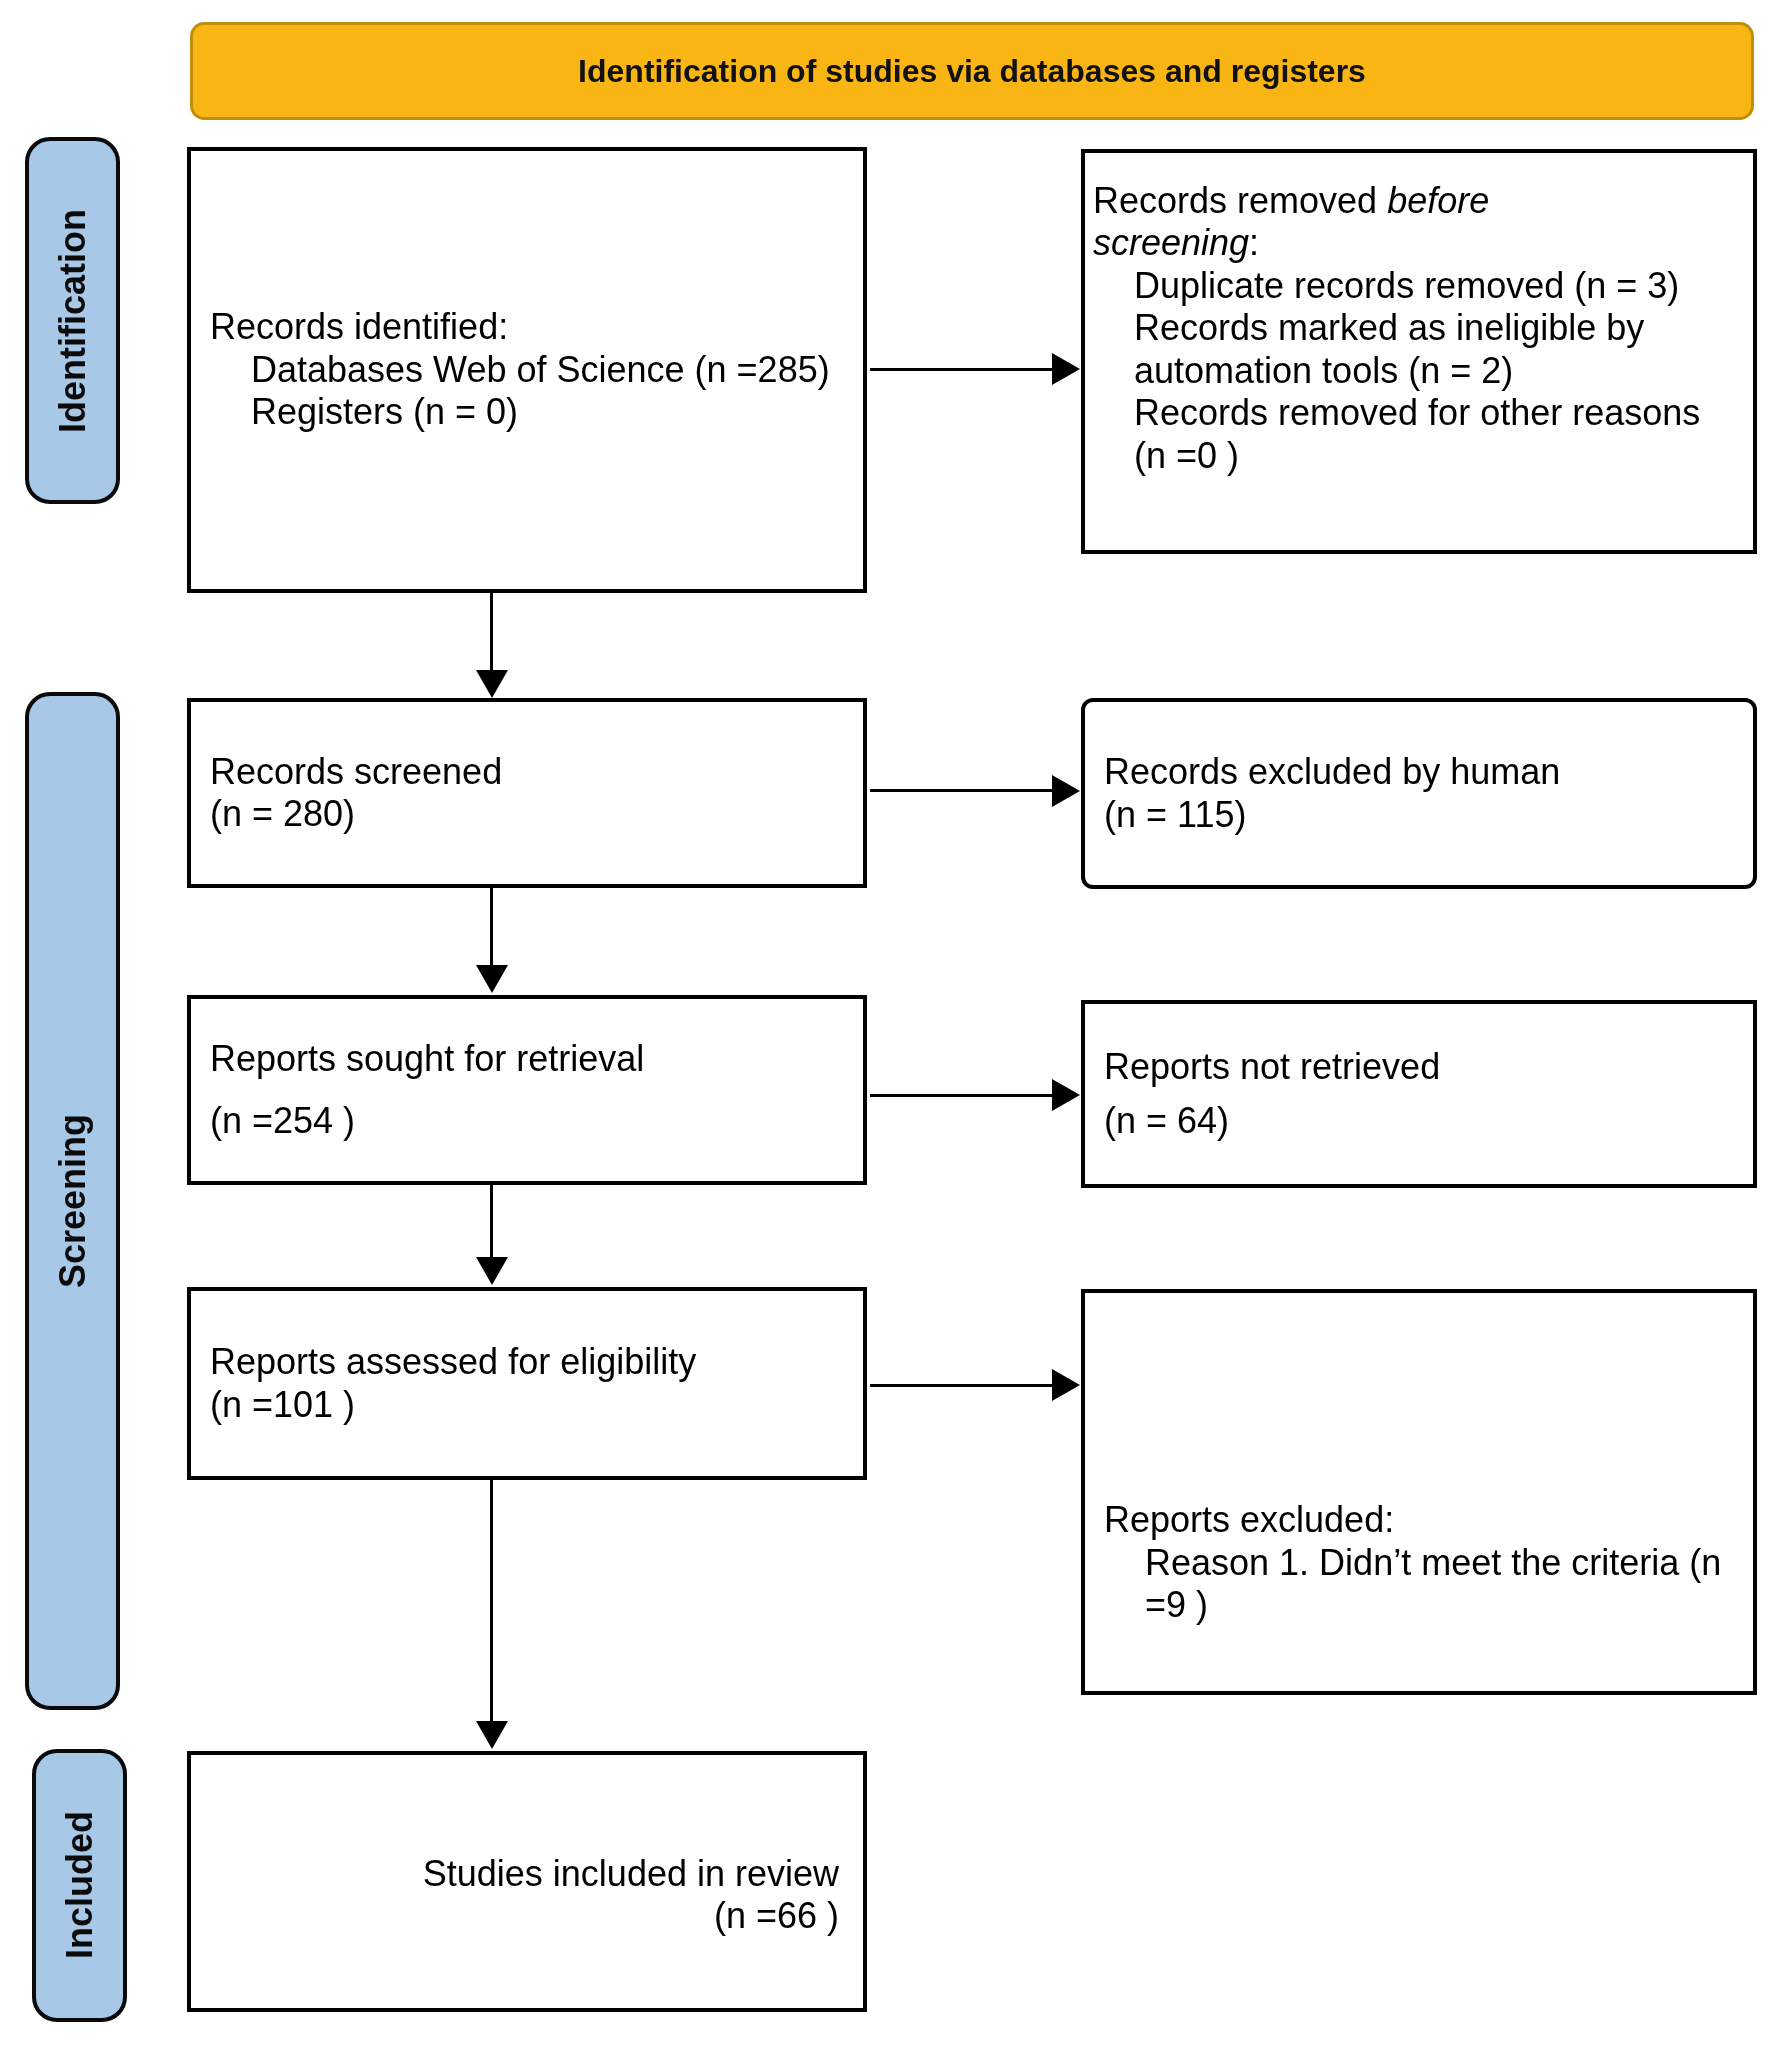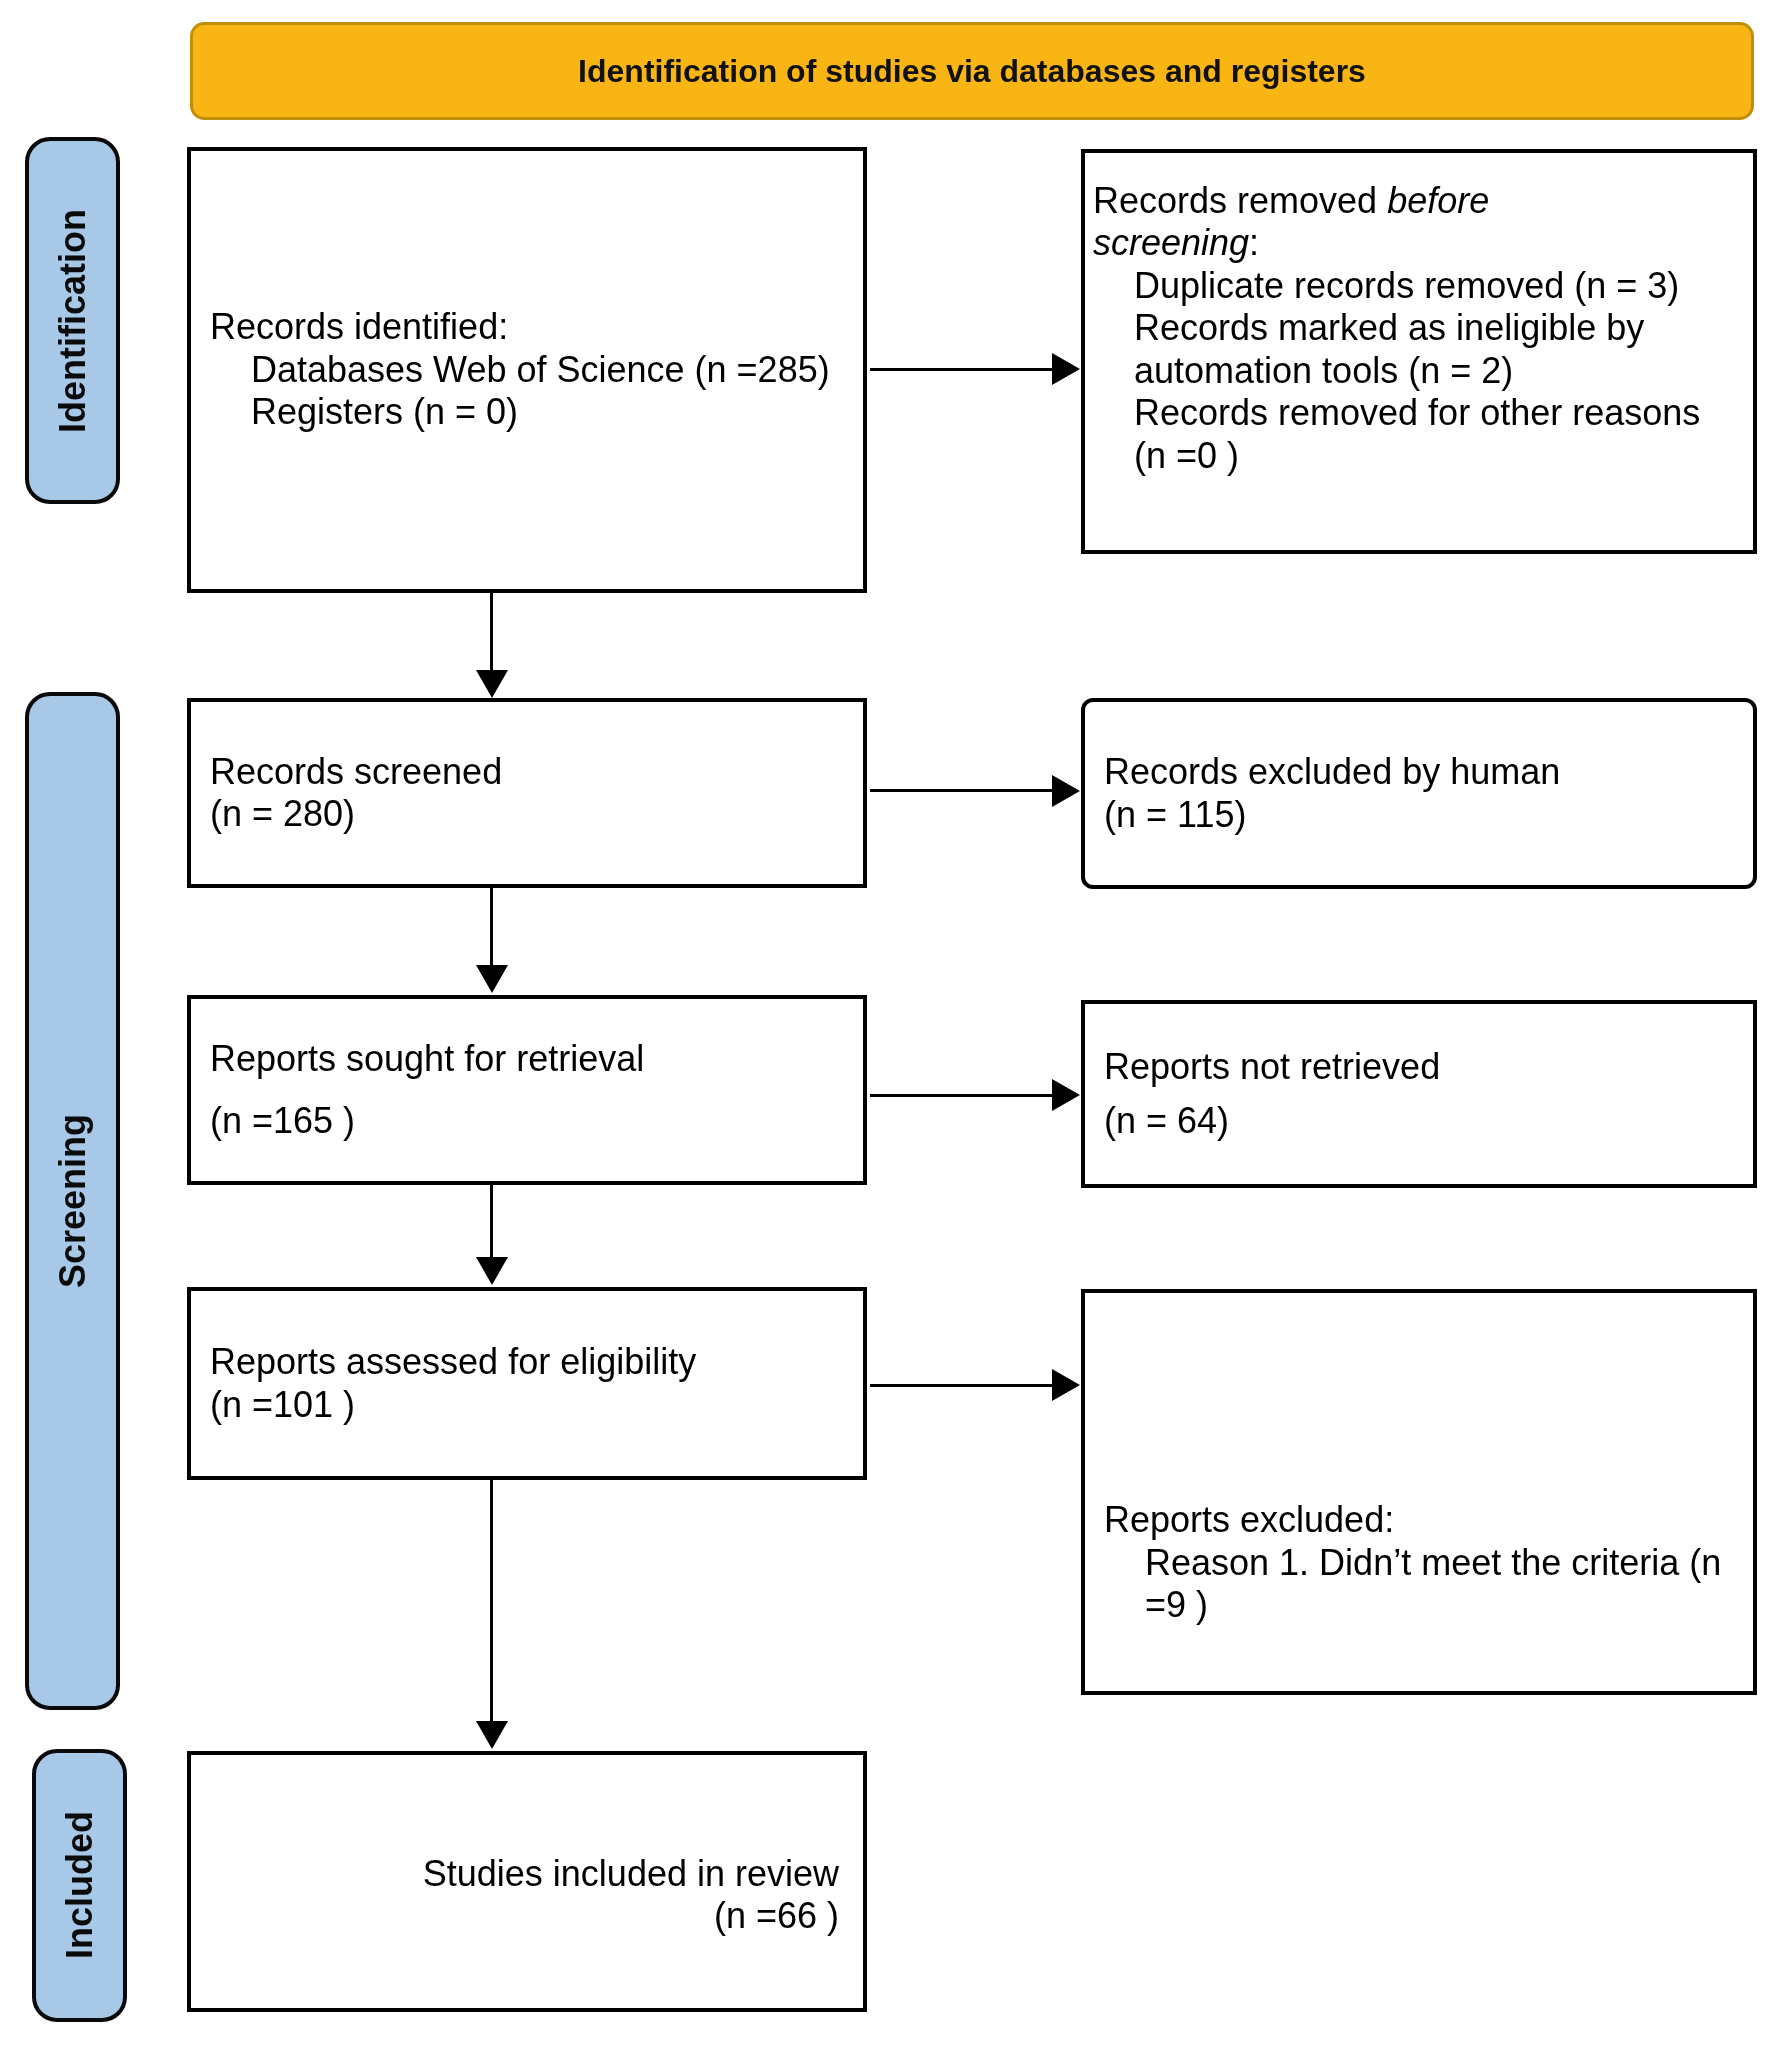--- a/index.html
+++ b/index.html
@@ -123,21 +123,21 @@
     <div>Records screened</div>
     <div>(n = 280)</div>
   </div>
   <div class="box" id="box-records-excluded">
     <div>Records excluded by human</div>
     <div>(n = 115)</div>
   </div>
 
   <div class="box" id="box-reports-sought">
     <div>Reports sought for retrieval</div>
-    <div>(n =165 )</div>
+    <div>(n =254 )</div>
   </div>
   <div class="box" id="box-reports-not-retrieved">
     <div>Reports not retrieved</div>
     <div>(n = 64)</div>
   </div>
 
   <div class="box" id="box-reports-assessed">
     <div>Reports assessed for eligibility</div>
     <div>(n =101 )</div>
   </div>

